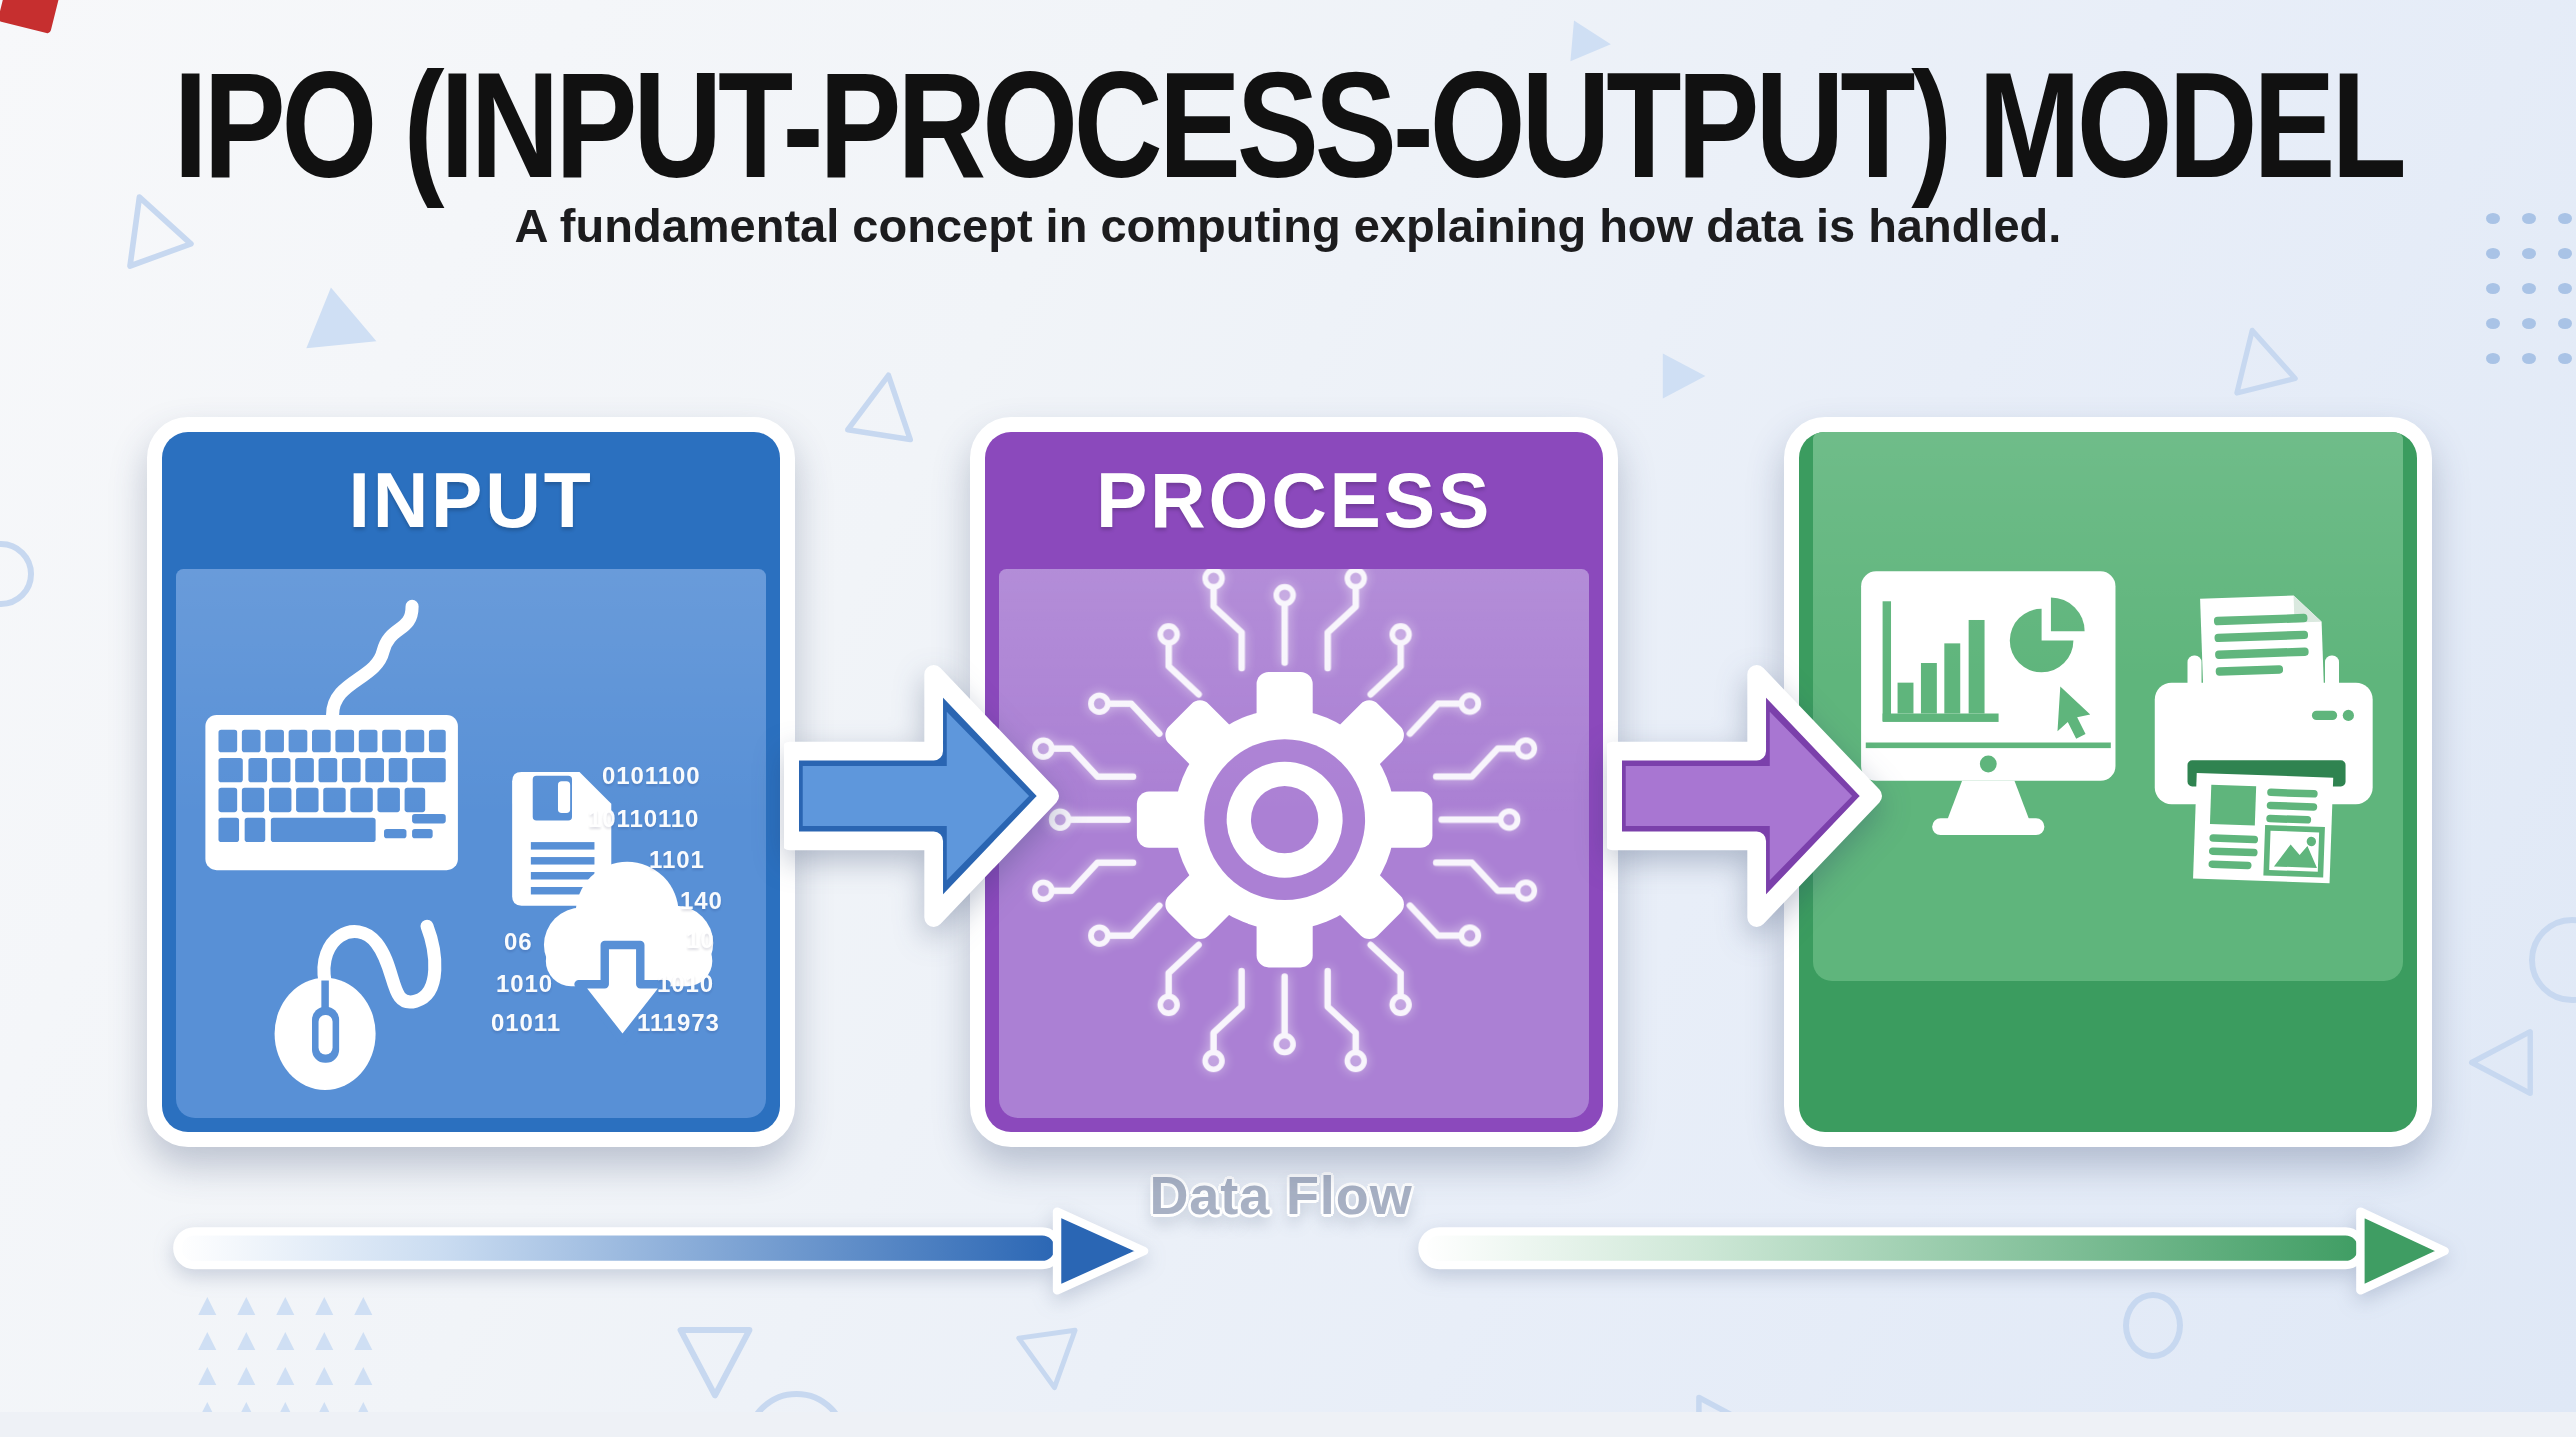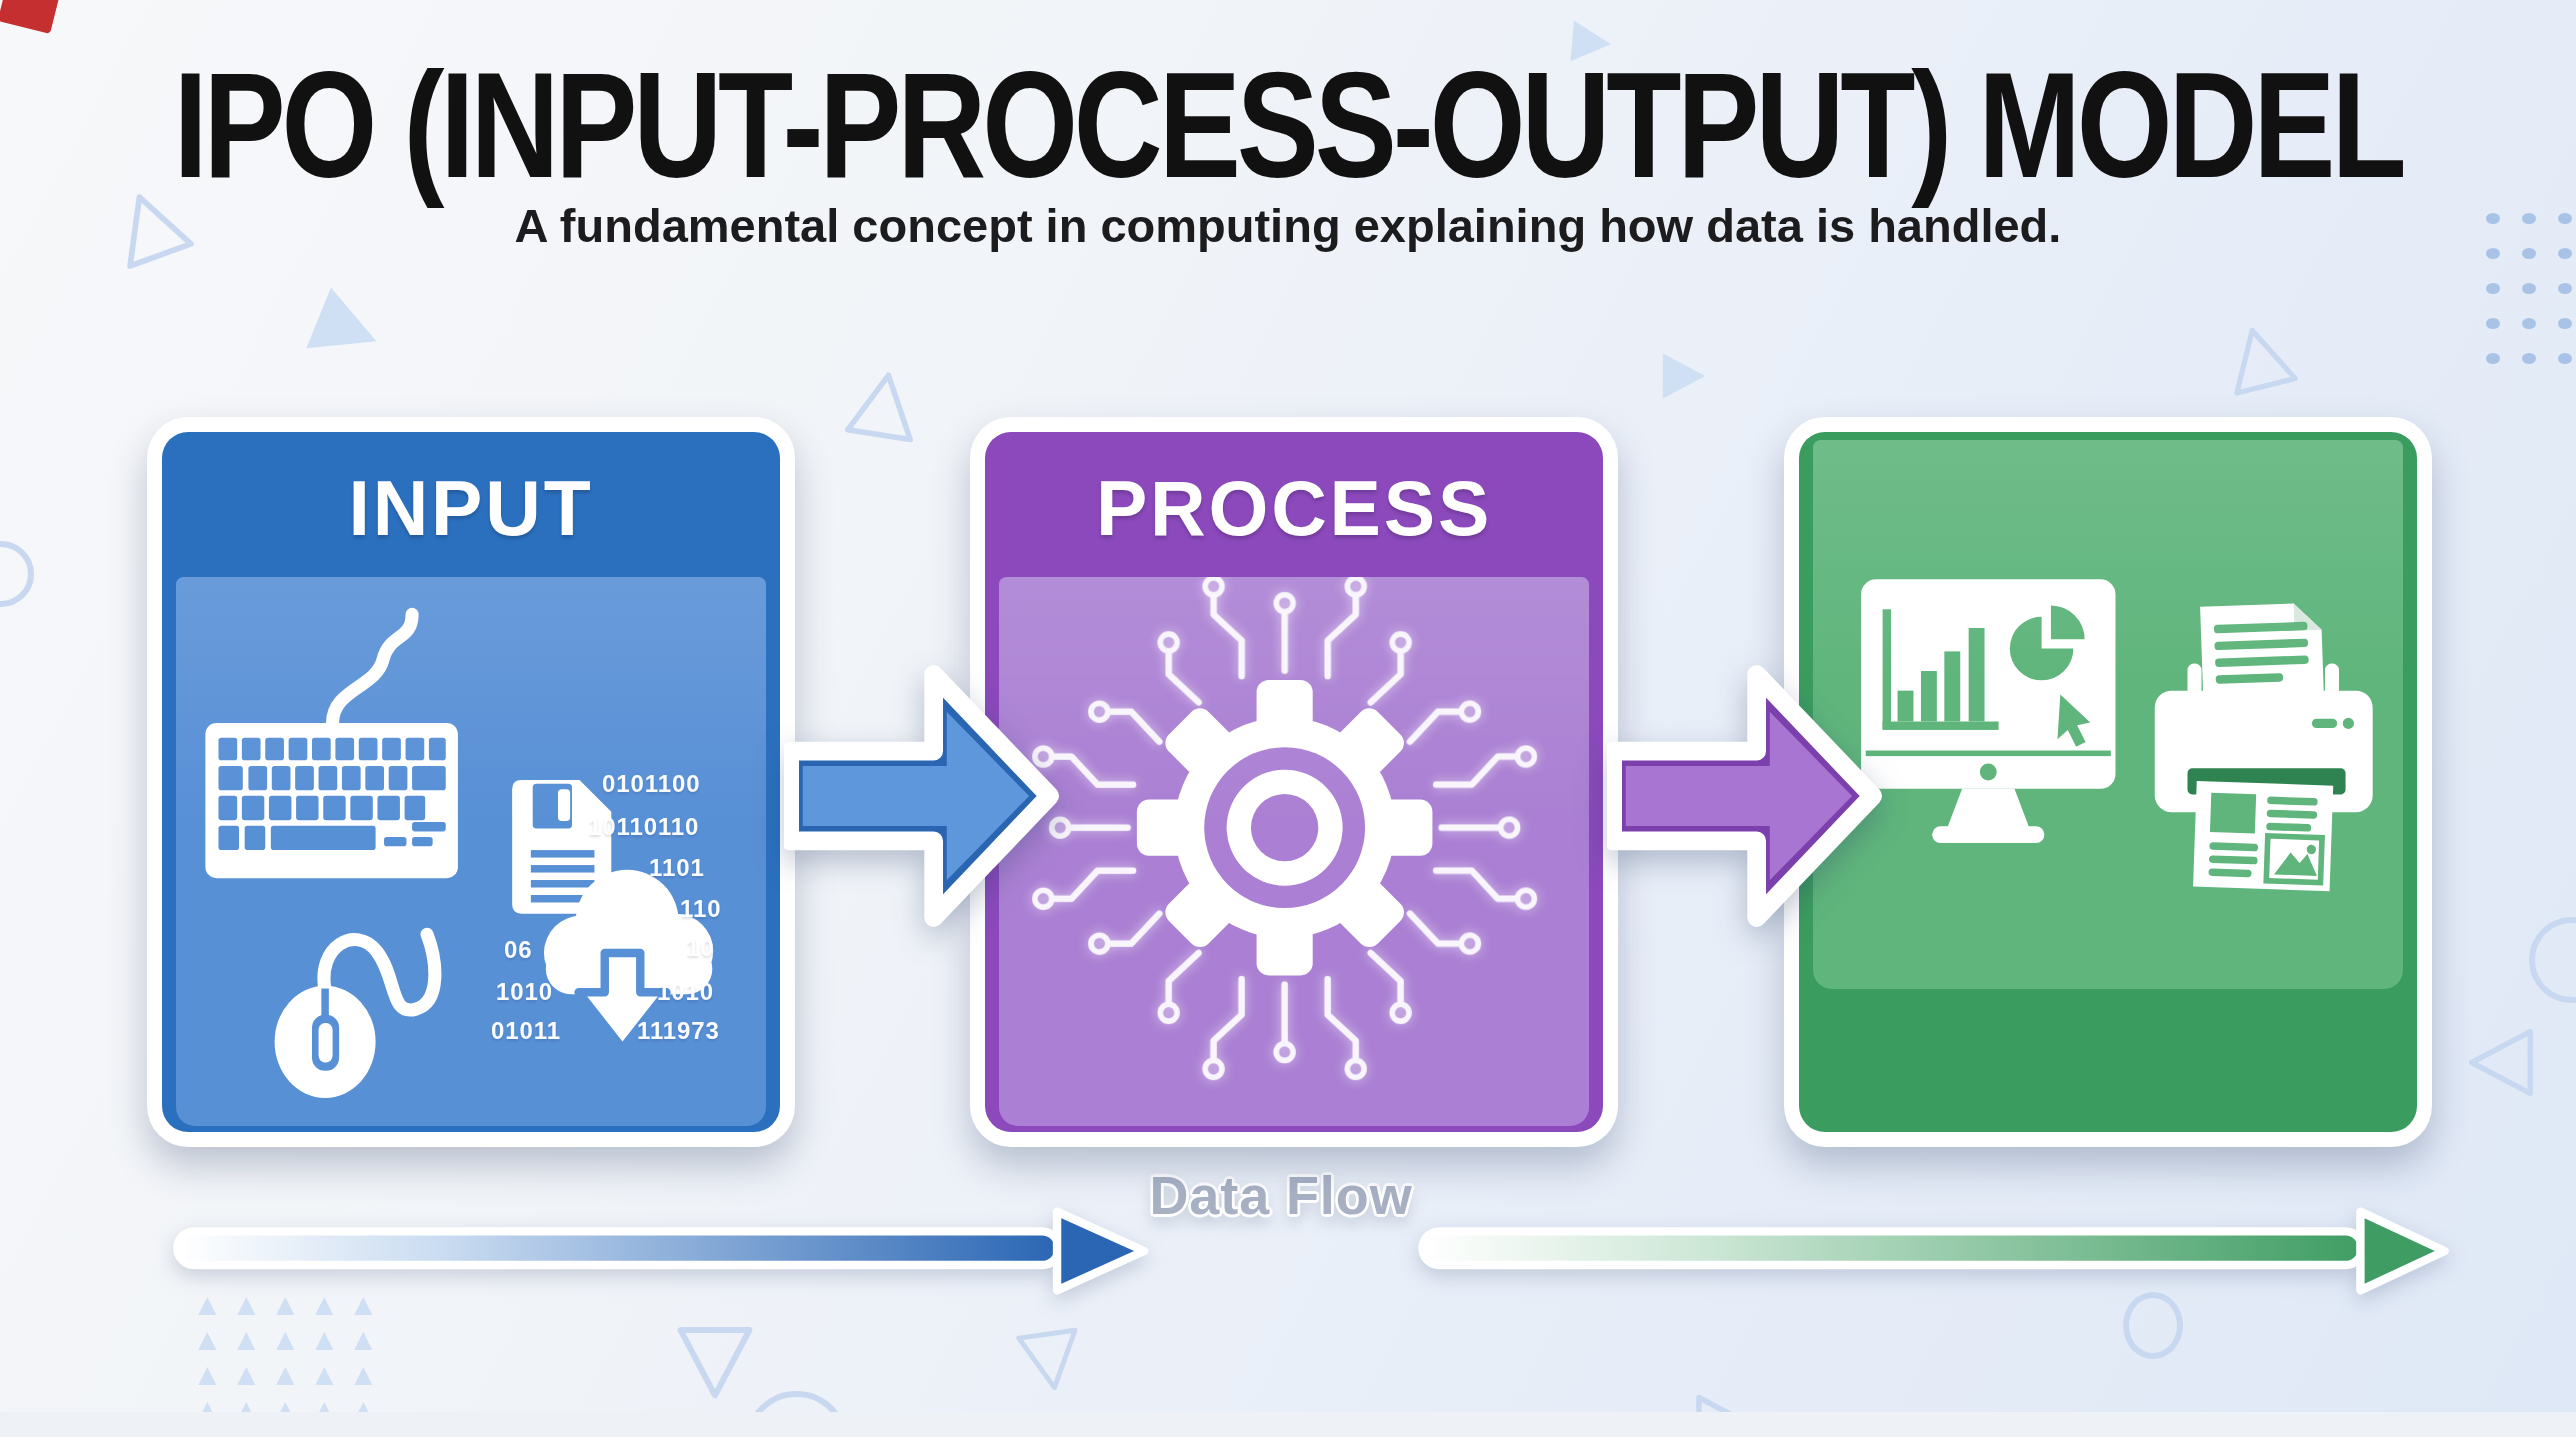--- a/index.html
+++ b/index.html
@@ -20,21 +20,21 @@
     font-size:47px;font-weight:700;color:#1c1c1e;letter-spacing:0px;
   }
   
   .stage{
     position:absolute;top:417px;width:648px;height:730px;
     background:#fff;border-radius:41px;padding:15px;
     box-shadow:0 19px 37px rgba(45,65,105,.28);
   }
   .frame{
     width:100%;height:100%;border-radius:26px;background:var(--hc);
-    padding:8px 14px 14px 14px;overflow:hidden;
+    padding:0 14px 14px 14px;overflow:hidden;
   }
   .stage-header{
     height:137px;display:flex;align-items:center;justify-content:center;
   }
   .stage-header span{
     color:#fff;font-size:77px;font-weight:bold;letter-spacing:2.8px;
     text-shadow:0 2.8px 3.7px rgba(0,0,0,.18);
   }
   .stage-body{
     position:relative;width:590px;height:549px;background:var(--bc);
@@ -295,21 +295,21 @@
             <circle cx="482" cy="368" r="55" fill="#fff"></circle>
             <circle cx="534" cy="400" r="40" fill="#fff"></circle>
             <rect x="395" y="392" width="178" height="54" rx="27" fill="#fff"></rect>
             <path d="M458,402 h38 v42 h28 l-47,60 -47,-60 h28 z" fill="#fff" stroke="var(--bc)" stroke-width="9" stroke-linejoin="round"></path>
           </g>
         </svg>
 
         <span class="bin" style="left:426px;top:195px">0101100</span>
         <span class="bin" style="left:412px;top:238px">10110110</span>
         <span class="bin" style="left:473px;top:279px">1101</span>
-        <span class="bin" style="left:504px;top:320px">110</span>
+        <span class="bin" style="left:504px;top:320px">140</span>
         <span class="bin" style="left:328px;top:361px">06</span>
         <span class="bin" style="left:510px;top:359px">10</span>
         <span class="bin" style="left:320px;top:403px">1010</span>
         <span class="bin" style="left:481px;top:403px">1010</span>
         <span class="bin" style="left:315px;top:442px">01011</span>
         <span class="bin" style="left:461px;top:442px">111973</span>
       </div>
     </div>
   </section>
 

